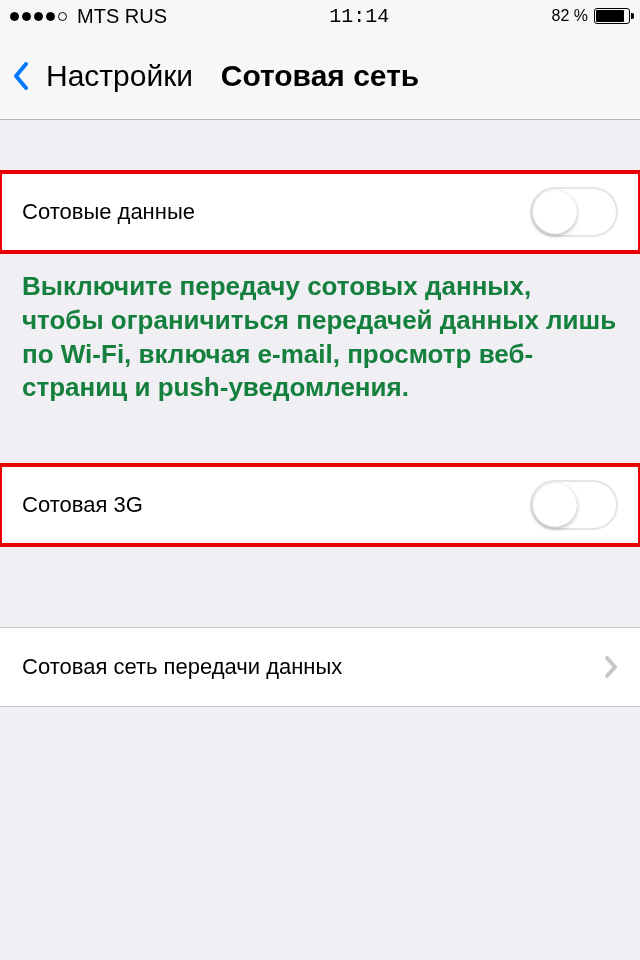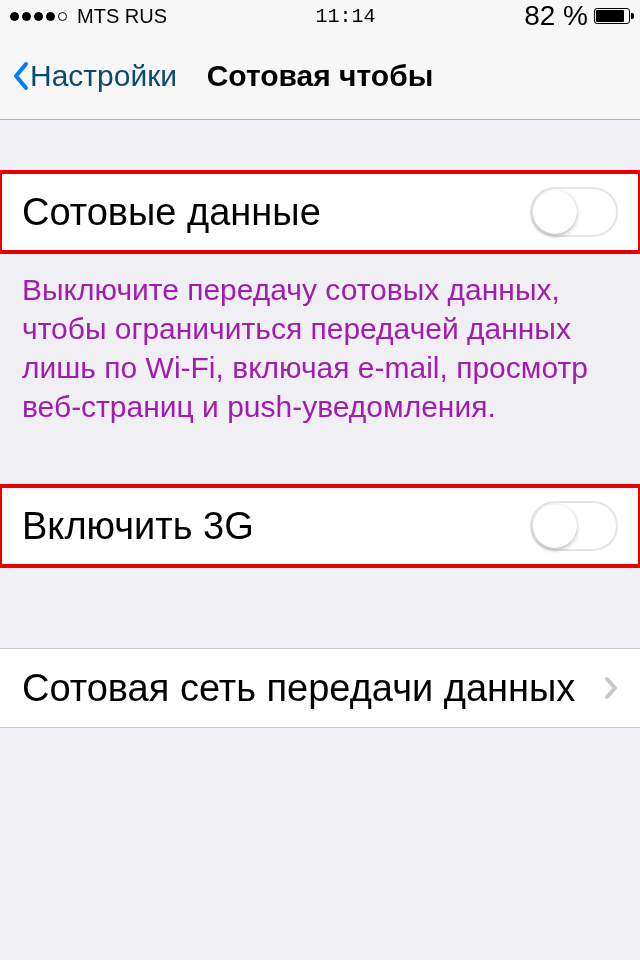--- a/index.html
+++ b/index.html
@@ -23,21 +23,21 @@
       font-weight: 400;
       color: #000;
     }
     .status-left { display: flex; align-items: center; gap: 6px; }
     .signal-dots { display: flex; gap: 3px; align-items: center; }
     .dot { width: 9px; height: 9px; border-radius: 50%; border: 1.5px solid #000; }
     .dot.filled { background: #000; }
     .carrier { font-size: 20px; margin-left: 4px; }
     .status-center { font-size: 20px; font-weight: 500; font-family: Liberation Mono, monospace; }
     .status-right { display: flex; align-items: center; gap: 6px; }
-    .battery-pct { font-size: 28px; text-align: center; }
+    .battery-pct { font-size: 16px; text-align: center; }
     .battery-icon {
       width: 36px; height: 16px;
       border: 1.5px solid #000;
       border-radius: 3px;
       position: relative;
       display: inline-block;
     }
     .battery-icon::after {
       content: '';
       position: absolute;
@@ -59,24 +59,24 @@
       background: #f7f7f8;
       border-bottom: 1px solid #b2b2b2;
       display: flex;
       align-items: center;
       position: relative;
       padding: 0 12px;
     }
     .back-button {
       display: flex;
       align-items: center;
-      color: #0c4a6e;
+      color: #000000;
       font-size: 30px;
       font-weight: 300;
-      gap: 0;
+      gap: 16px;
       cursor: pointer;
     }
     .chevron-left {
       width: 18px;
       height: 30px;
       position: relative;
     }
     .chevron-left svg { display: block; }
     .nav-title {
       position: absolute;
@@ -97,43 +97,44 @@
       padding: 0 22px;
       border-top: 1px solid #c8c7cc;
       border-bottom: 1px solid #c8c7cc;
     }
     .row.highlighted {
       outline: 4px solid #e90000;
       outline-offset: -2px;
       position: relative;
       z-index: 1;
     }
-    .row-label { font-size: 38px; color: #000; }
+    .row-label { font-size: 22px; color: #000; }
     .toggle {
       width: 88px;
       height: 50px;
       border-radius: 25px;
       background: #fff;
       border: 2px solid #e5e5e5;
       position: relative;
       cursor: pointer;
     }
     .toggle-knob {
       position: absolute;
       left: 1px; top: 1px;
       width: 44px; height: 44px;
       border-radius: 50%;
       background: #fff;
       box-shadow: 0 2px 4px rgba(0,0,0,0.25), 0 0 1px rgba(0,0,0,0.15);
     }
     .footer-text {
       padding: 18px 22px 0 22px;
-      font-size: 30px;
+      font-size: 26px;
       line-height: 1.3;
-      color: #a21caf;
+      color: #15803d;
+      font-weight: bold;
     }
     .spacer { height: 60px; }
     
     .nav-row {
       background: #fff;
       height: 80px;
       display: flex;
       align-items: center;
       justify-content: space-between;
       padding: 7px 22px;
@@ -173,37 +174,37 @@
 
 <div class="nav-bar">
   <div class="back-button">
     <span class="chevron-left">
       <svg width="18" height="30" viewBox="0 0 18 30">
         <polyline points="14,3 4,15 14,27" fill="none" stroke="#007aff" stroke-width="4" stroke-linecap="round" stroke-linejoin="round"></polyline>
       </svg>
     </span>
     <span>Настройки</span>
   </div>
-  <div class="nav-title">Сотовая чтобы</div>
+  <div class="nav-title">Сотовая сеть</div>
 </div>
 
 <div class="content">
 
   <div class="row highlighted">
     <span class="row-label">Сотовые данные</span>
     <div class="toggle">
       <div class="toggle-knob"></div>
     </div>
   </div>
   <div class="footer-text">Выключите передачу сотовых данных, чтобы ограничиться передачей данных лишь по Wi-Fi, включая e-mail, просмотр веб-страниц и push-уведомления.</div>
 
   <div class="spacer"></div>
 
   <div class="row highlighted">
-    <span class="row-label">Включить 3G</span>
+    <span class="row-label">Сотовая 3G</span>
     <div class="toggle">
       <div class="toggle-knob"></div>
     </div>
   </div>
 
   <div class="nav-row">
     <span class="row-label">Сотовая сеть передачи данных</span>
     <span class="chevron-right">
       <svg width="14" height="24" viewBox="0 0 14 24">
         <polyline points="3,3 11,12 3,21" fill="none" stroke="#c7c7cc" stroke-width="4" stroke-linecap="round" stroke-linejoin="round"></polyline>

